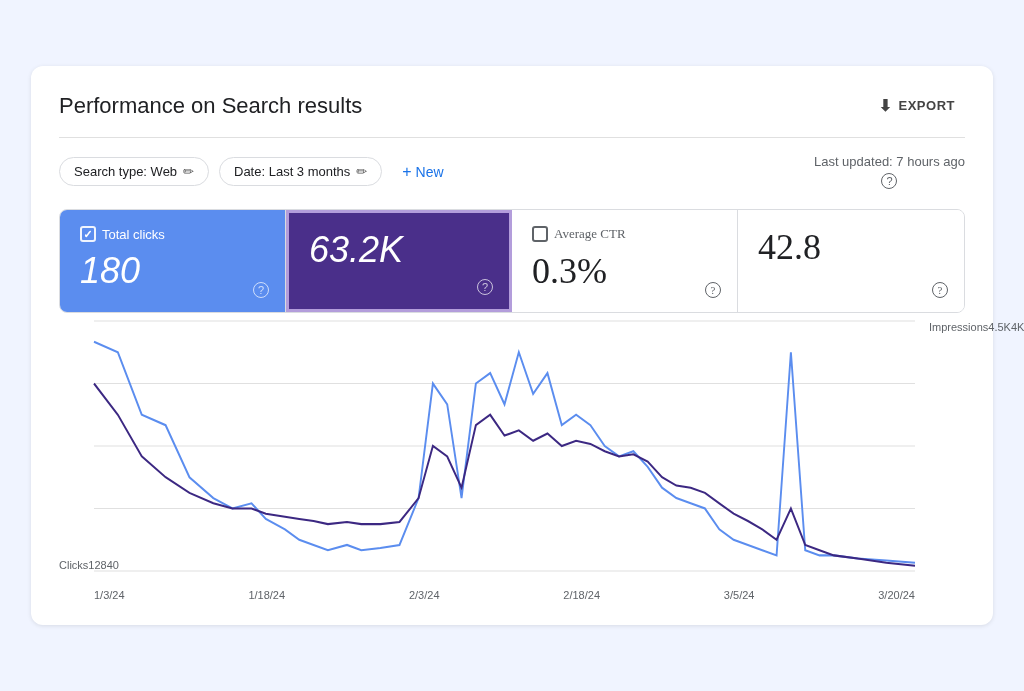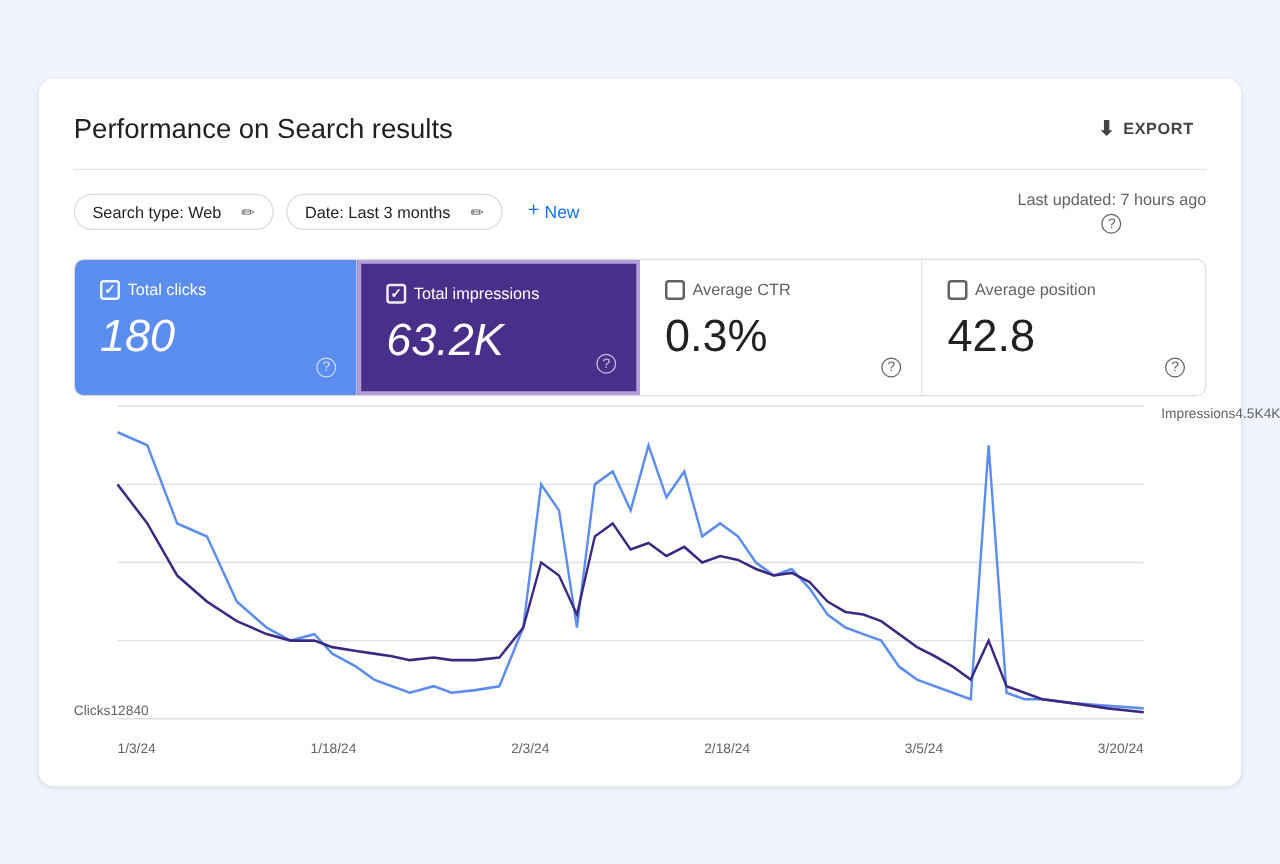--- a/index.html
+++ b/index.html
@@ -56,21 +56,21 @@
     .toolbar {
       display: flex;
       align-items: center;
       gap: 10px;
       margin-bottom: 20px;
       flex-wrap: wrap;
     }
     .filter-btn {
       display: flex;
       align-items: flex-end;
-      gap: 16px;
+      gap: 6px;
       border: 1px solid #dadce0;
       border-radius: 20px;
       padding: 6px 14px;
       font-size: 13px;
       color: #202124;
       background: #fff;
       cursor: pointer;
       font-weight: 500;
     }
     .filter-btn .edit-icon {
@@ -128,20 +128,21 @@
     .metric-card.blue {
       background: #5b8def;
     }
     .metric-card.purple {
       background: #4a2f8a;
       border: 3px solid #b39ddb;
       outline: none;
     }
     .metric-card.white {
       background: #fff;
+      font-family: Liberation Serif, serif;
     }
     .metric-label-row {
       display: flex;
       align-items: center;
       gap: 6px;
       margin-bottom: 8px;
     }
     .metric-checkbox {
       width: 16px;
       height: 16px;
@@ -288,46 +289,38 @@
         <div class="metric-checkbox checked"></div>
         <span class="metric-name light">Total clicks</span>
       </div>
       <div class="metric-value light">180</div>
       <div class="metric-help">
         <span class="help-icon light">?</span>
       </div>
     </div>
 
     <div class="metric-card purple">
-      <div class="metric-label-row">
-        <div class="metric-checkbox checked"></div>
-        <span class="metric-name light">Total impressions</span>
-      </div>
       <div class="metric-value light">63.2K</div>
       <div class="metric-help">
         <span class="help-icon light">?</span>
       </div>
     </div>
 
     <div class="metric-card white">
       <div class="metric-label-row">
         <div class="metric-checkbox dark"></div>
         <span class="metric-name dark">Average CTR</span>
       </div>
       <div class="metric-value dark">0.3%</div>
       <div class="metric-help">
         <span class="help-icon">?</span>
       </div>
     </div>
 
     <div class="metric-card white">
-      <div class="metric-label-row">
-        <div class="metric-checkbox dark"></div>
-        <span class="metric-name dark">Average position</span>
-      </div>
       <div class="metric-value dark">42.8</div>
       <div class="metric-help">
         <span class="help-icon">?</span>
       </div>
     </div>
   </div>
 
   <div class="chart-area">
     <div class="chart-container">
 

